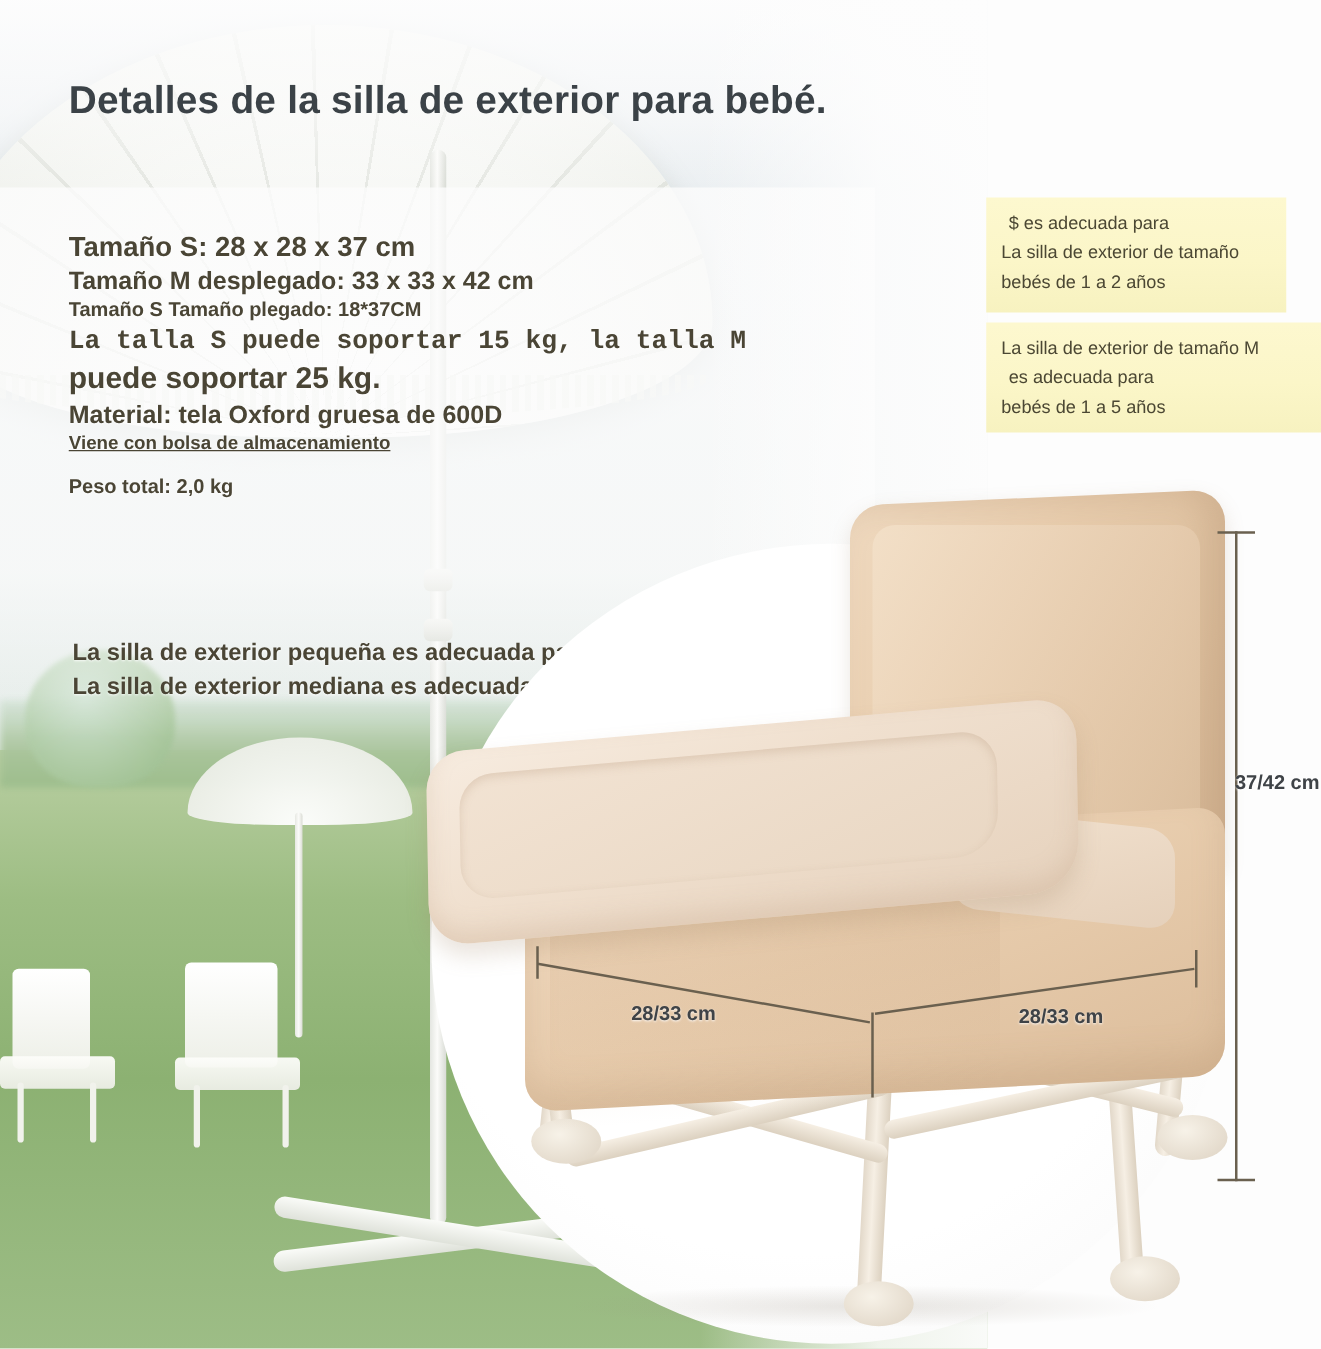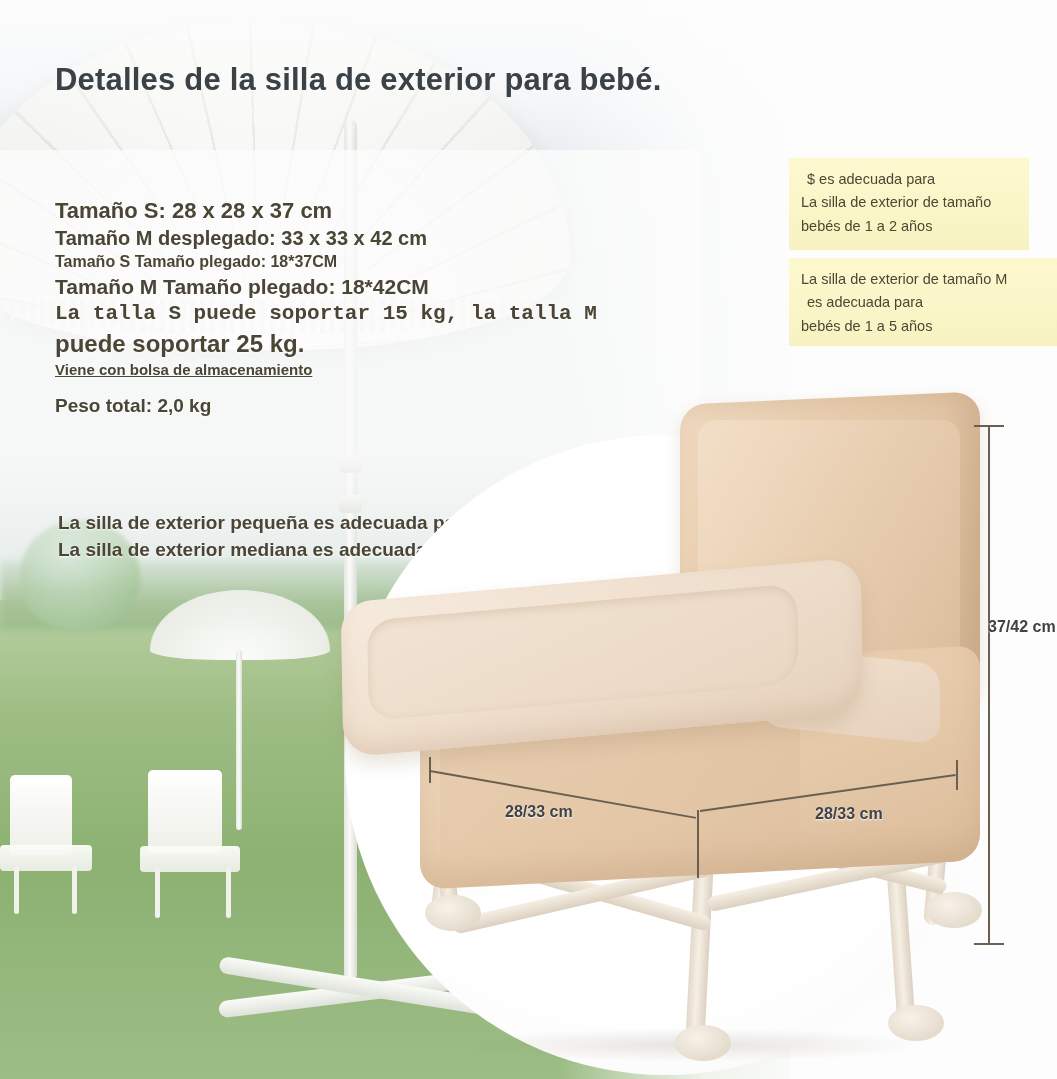--- a/index.html
+++ b/index.html
@@ -155,29 +155,29 @@
     width: 620px;
   }
   .specs .line {
     color: #4a4535;
     font-weight: 700;
     line-height: 1.32;
     text-shadow: 0 1px 2px rgba(255,255,255,.85);
     white-space: nowrap;
   }
   .s-0  { font-size: 20px; font-weight: 400; color: #50524a; }
-  .s-1  { font-size: 22px; margin-top: 13px; }
+  .s-1  { font-size: 22px; }
   .s-2  { font-size: 20px; font-weight: 400; }
   .s-3  { font-size: 16px; }
   .s-4  { font-size: 21px; }
   .s-5  { font-size: 21px; font-family: Liberation Mono, monospace; }
   .s-6  { font-size: 24px; font-weight: 400; }
   .s-7  { font-size: 20px; font-weight: 400; }
   .s-8  { font-size: 15px; font-weight: 400; text-decoration: underline; }
-  .s-9  { font-size: 19px; font-weight: 400; }
+  .s-9  { font-size: 16px; font-weight: 400; }
   .gap { height: 14px; }
   .note-lines {
     position: absolute;
     left: 58px; top: 510px;
     width: 640px;
   }
   .note-lines .line {
     font-size: 19px;
     font-weight: 700;
     color: #4a4535;
@@ -359,23 +359,23 @@
     <div class="photo-fade-textarea"></div>
     <div class="photo-fade-right"></div>
   </div>
 
   <div class="title">Detalles de la silla de exterior para bebé.</div>
 
   <div class="specs">
     <div class="line s-1">Tamaño S: 28 x 28 x 37 cm</div>
     <div class="line s-2">Tamaño M desplegado: 33 x 33 x 42 cm</div>
     <div class="line s-3">Tamaño S Tamaño plegado: 18*37CM</div>
-    <div class="line s-4">Tamaño M Tamaño plegado: 18*42CM</div>
     <div class="line s-5">La talla S puede soportar 15 kg, la talla M</div>
     <div class="line s-6">puede soportar 25 kg.</div>
+    <div class="line s-7">Material: tela Oxford gruesa de 600D</div>
     <div class="line s-8">Viene con bolsa de almacenamiento</div>
     <div class="gap"></div>
     <div class="line s-9">Peso total: 2,0 kg</div>
   </div>
 
   <div class="note-lines">
     <div class="line">La silla de exterior pequeña es adecuada para bebés de 1 a 2 años.</div>
     <div class="line">La silla de exterior mediana es adecuada para bebés de 1 a 5 años.</div>
   </div>
 

